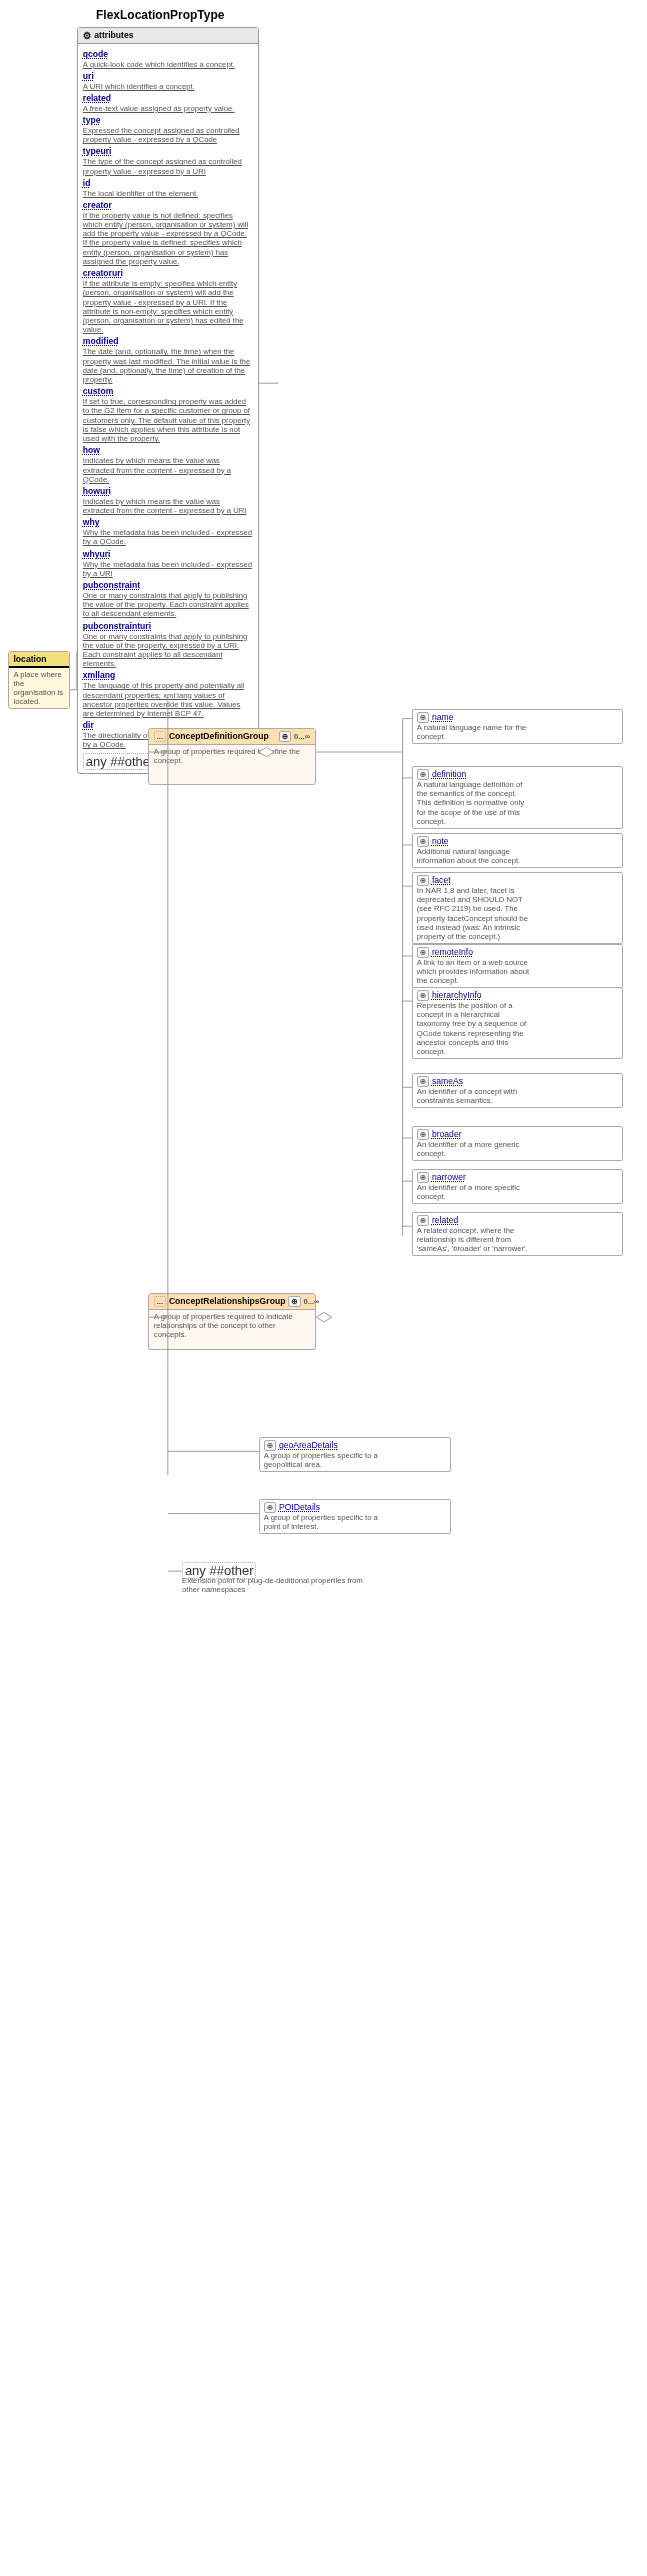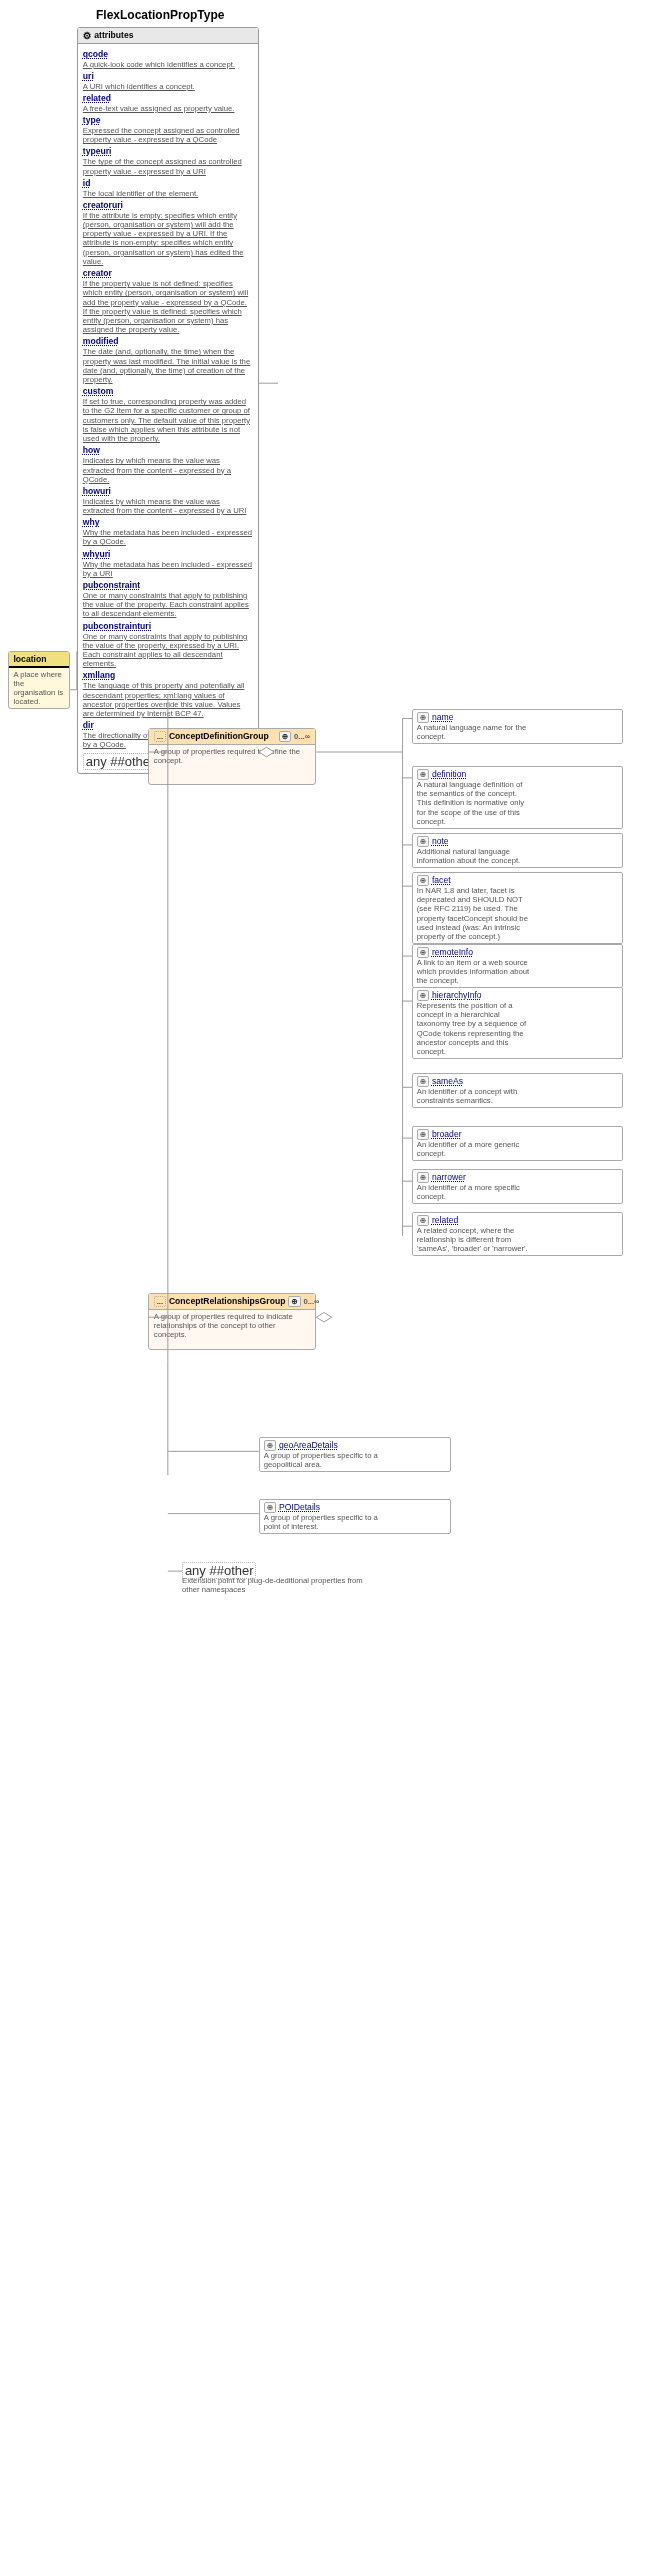--- a/index.html
+++ b/index.html
@@ -174,26 +174,26 @@
       </div>
       <div class="attr-item">
         <div class="attr-name">typeuri</div>
         <div class="attr-desc">The type of the concept assigned as controlled property value - expressed by a URI</div>
       </div>
       <div class="attr-item">
         <div class="attr-name">id</div>
         <div class="attr-desc">The local identifier of the element.</div>
       </div>
       <div class="attr-item">
+        <div class="attr-name">creator</div>
+        <div class="attr-desc">If the property value is not defined: specifies which entity (person, organisation or system) will add the property value - expressed by a QCode. If the property value is defined: specifies which entity (person, organisation or system) has assigned the property value.</div>
+      </div>
+      <div class="attr-item">
         <div class="attr-name">creatoruri</div>
         <div class="attr-desc">If the attribute is empty: specifies which entity (person, organisation or system) will add the property value - expressed by a URI. If the attribute is non-empty: specifies which entity (person, organisation or system) has edited the value.</div>
-      </div>
-      <div class="attr-item">
-        <div class="attr-name">creator</div>
-        <div class="attr-desc">If the property value is not defined: specifies which entity (person, organisation or system) will add the property value - expressed by a QCode. If the property value is defined: specifies which entity (person, organisation or system) has assigned the property value.</div>
       </div>
       <div class="attr-item">
         <div class="attr-name">modified</div>
         <div class="attr-desc">The date (and, optionally, the time) when the property was last modified. The initial value is the date (and, optionally, the time) of creation of the property.</div>
       </div>
       <div class="attr-item">
         <div class="attr-name">custom</div>
         <div class="attr-desc">If set to true, corresponding property was added to the G2 Item for a specific customer or group of customers only. The default value of this property is false which applies when this attribute is not used with the property.</div>
       </div>
       <div class="attr-item">

